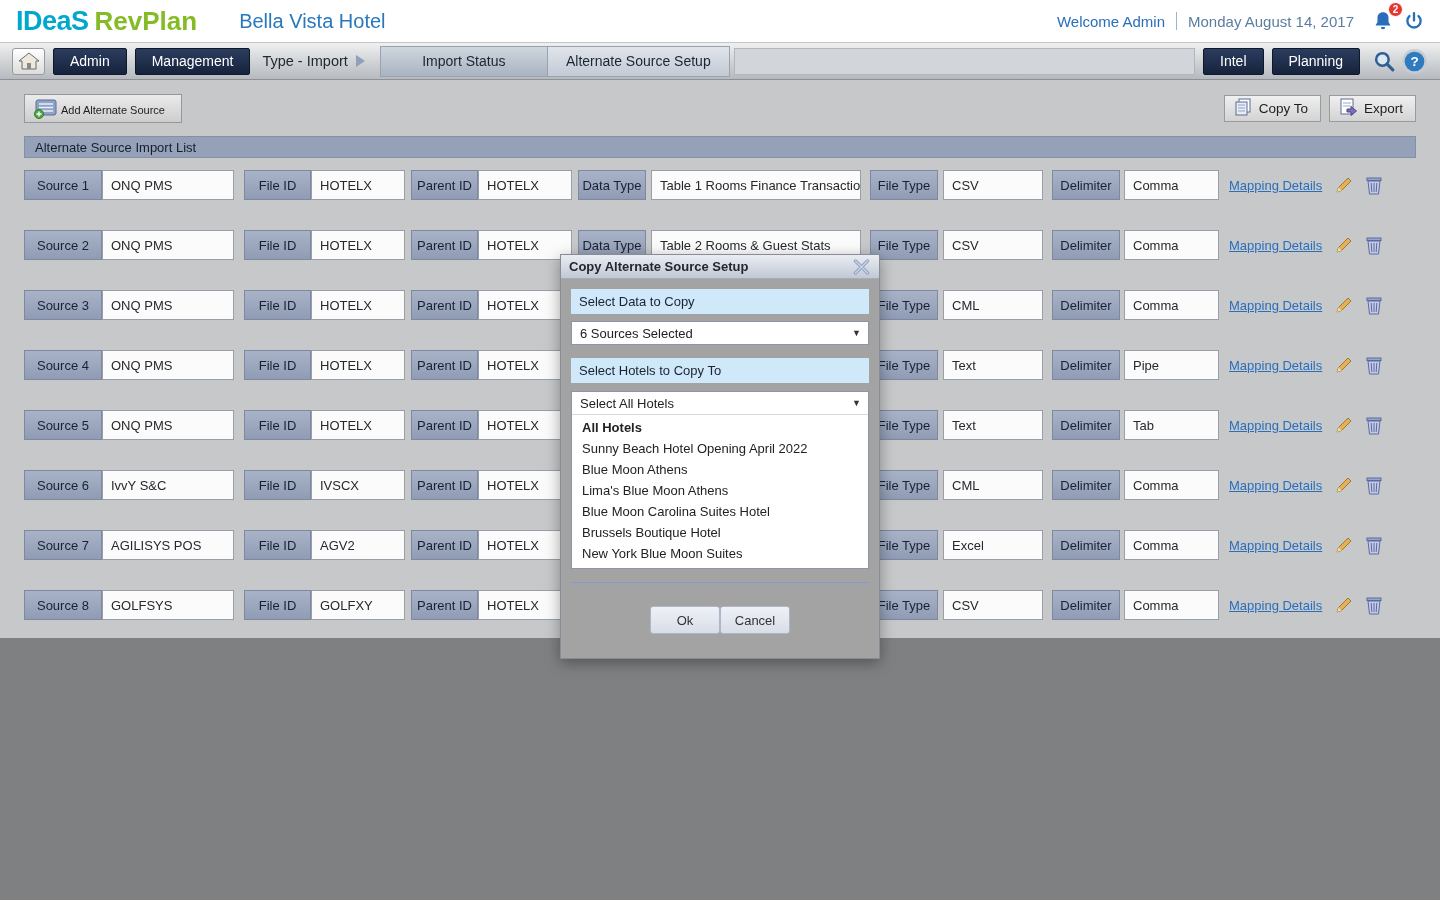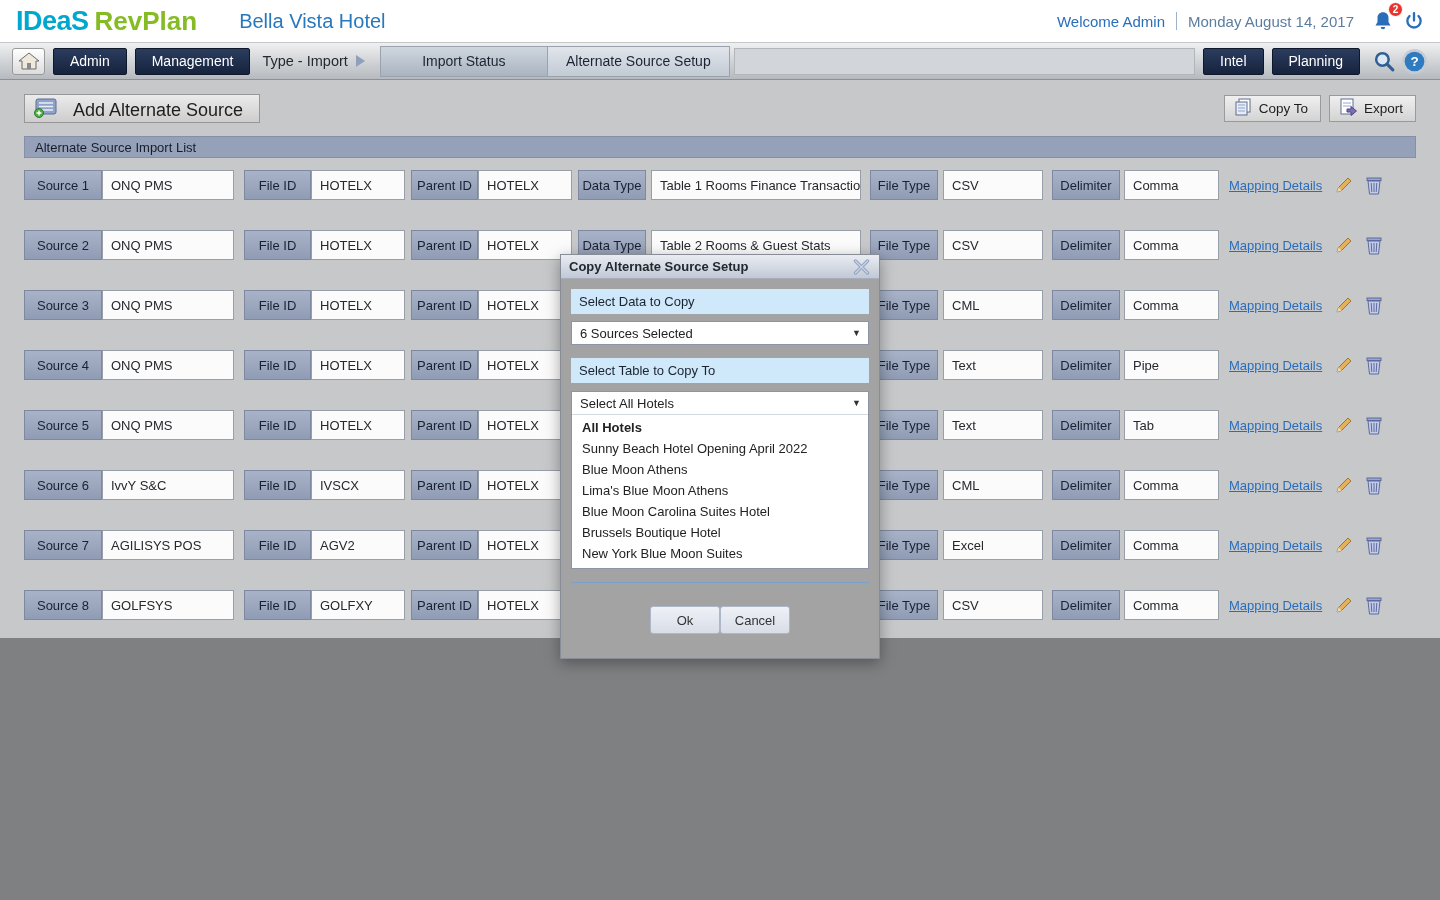--- a/index.html
+++ b/index.html
@@ -29,21 +29,21 @@
   .crumb-arrow { display:flex; margin-right:14px; }
   .tab { height:31px; display:flex; align-items:center; justify-content:center; font-size:14px; color:#1c2433; border:1px solid #9aa2ae; cursor:pointer; }
   .tab-import { width:168px; background:linear-gradient(#cfd6de,#a9b4c1); }
   .tab-alt { width:182px; background:linear-gradient(#e1e5eb,#c2cad4); border-left:none; }
   .tab-strip { flex:1; height:27px; background:#d2d5d9; border:1px solid #b2b5ba; margin:0 8px 0 4px; }
   .icon-btn { background:none; border:none; display:flex; align-items:center; margin-left:4px; }
 
   
   .content { position:absolute; top:80px; left:0; width:1440px; height:558px; background:#c7c8ca; }
   .toolbar { display:flex; align-items:center; margin:13px 24px 0; height:30px; }
-  .btn-add { display:flex; align-items:center; height:29px; padding:4px 16px 0 8px; background:linear-gradient(#ebebeb,#cdcdcd); border:1px solid #979797; font-size:18px; color:#1e1e1e; gap:16px; }
+  .btn-add { display:flex; align-items:center; height:29px; padding:4px 16px 0 8px; background:linear-gradient(#ebebeb,#cdcdcd); border:1px solid #979797; font-size:11px; color:#1e1e1e; gap:4px; }
   .toolbar-right { margin-left:auto; display:flex; gap:8px; }
   .btn-tool { display:flex; align-items:center; height:27px; padding:0 12px 0 8px; background:linear-gradient(#f0f0f0,#d3d3d3); border:1px solid #9a9a9a; font-size:13.5px; color:#1e1e1e; gap:6px; }
   .list-title { margin:13px 24px 0; height:22px; background:#95a1b8; border:1px solid #838ea4; border-color:#83.8ea4; border:1px solid #8590a6; display:flex; align-items:center; padding-left:10px; font-size:13px; color:#161e2c; }
   .rows { margin:12px 24px 0; }
   .row { display:flex; align-items:center; height:30px; margin-bottom:30px; }
   .cell-lbl { height:30px; background:linear-gradient(#a8b3c8,#909cb4); border:1px solid #7e89a1; display:flex; align-items:center; justify-content:center; font-size:13px; color:#1a2133; flex:none; }
   .cell-inp { height:30px; background:#fbfbfc; border:1px solid #999fa8; display:flex; align-items:center; padding-left:8px; font-size:13px; color:#26282c; flex:none; overflow:hidden; white-space:nowrap; }
   .w-srcl{width:78px} .w-srcv{width:132px} .w-fl{width:67px} .w-fv{width:94px}
   .w-dl{width:68px} .w-dv{width:210px} .w-ftv{width:100px} .w-dev{width:95px}
   .mr10{margin-right:10px} .mr9{margin-right:9px} .mr6{margin-right:6px} .gap5{margin-left:5px} .gap4{margin-left:4px}
@@ -438,21 +438,21 @@
           <path d="M3 2l12 12M15 2L3 14" stroke="#ccd6e6" stroke-width="1.2" stroke-linecap="round"></path>
         </svg>
     </span>
   </div>
   <div class="dlg-body">
     <div class="dlg-sec">Select Data to Copy</div>
     <div class="dlg-select">
       <span>6 Sources Selected</span>
       <span class="caret">▼</span>
     </div>
-    <div class="dlg-sec mt13">Select Table to Copy To</div>
+    <div class="dlg-sec mt13">Select Hotels to Copy To</div>
     <div class="dlg-combo">
       <div class="dlg-combo-display">
         <span>Select All Hotels</span>
         <span class="caret">▼</span>
       </div>
       <div class="dlg-options">
         <div class="opt bold">All Hotels</div>
         <div class="opt">Sunny Beach Hotel Opening April 2022</div>
         <div class="opt">Blue Moon Athens</div>
         <div class="opt">Lima's Blue Moon Athens</div>

